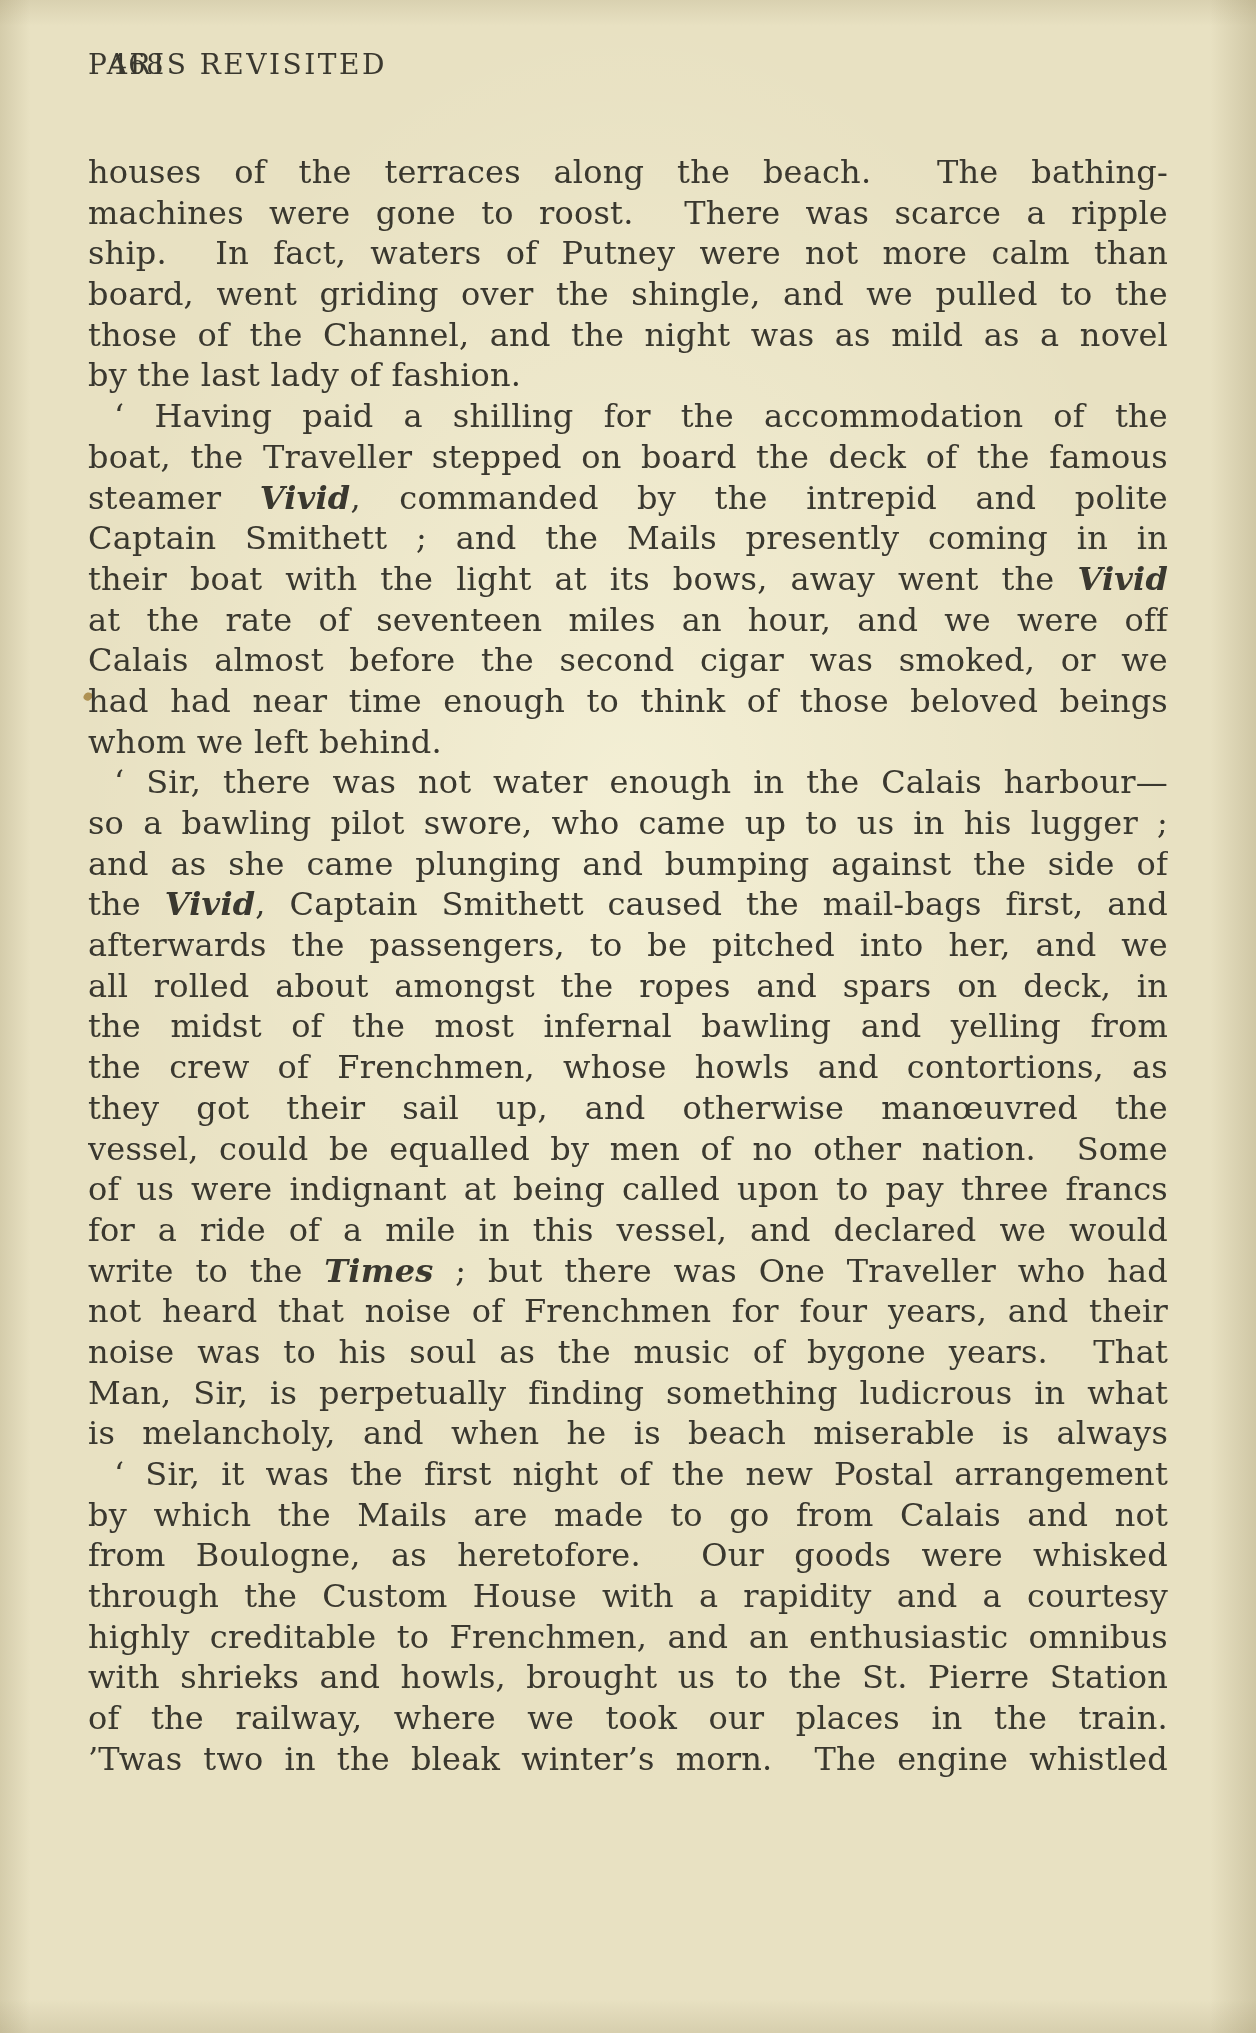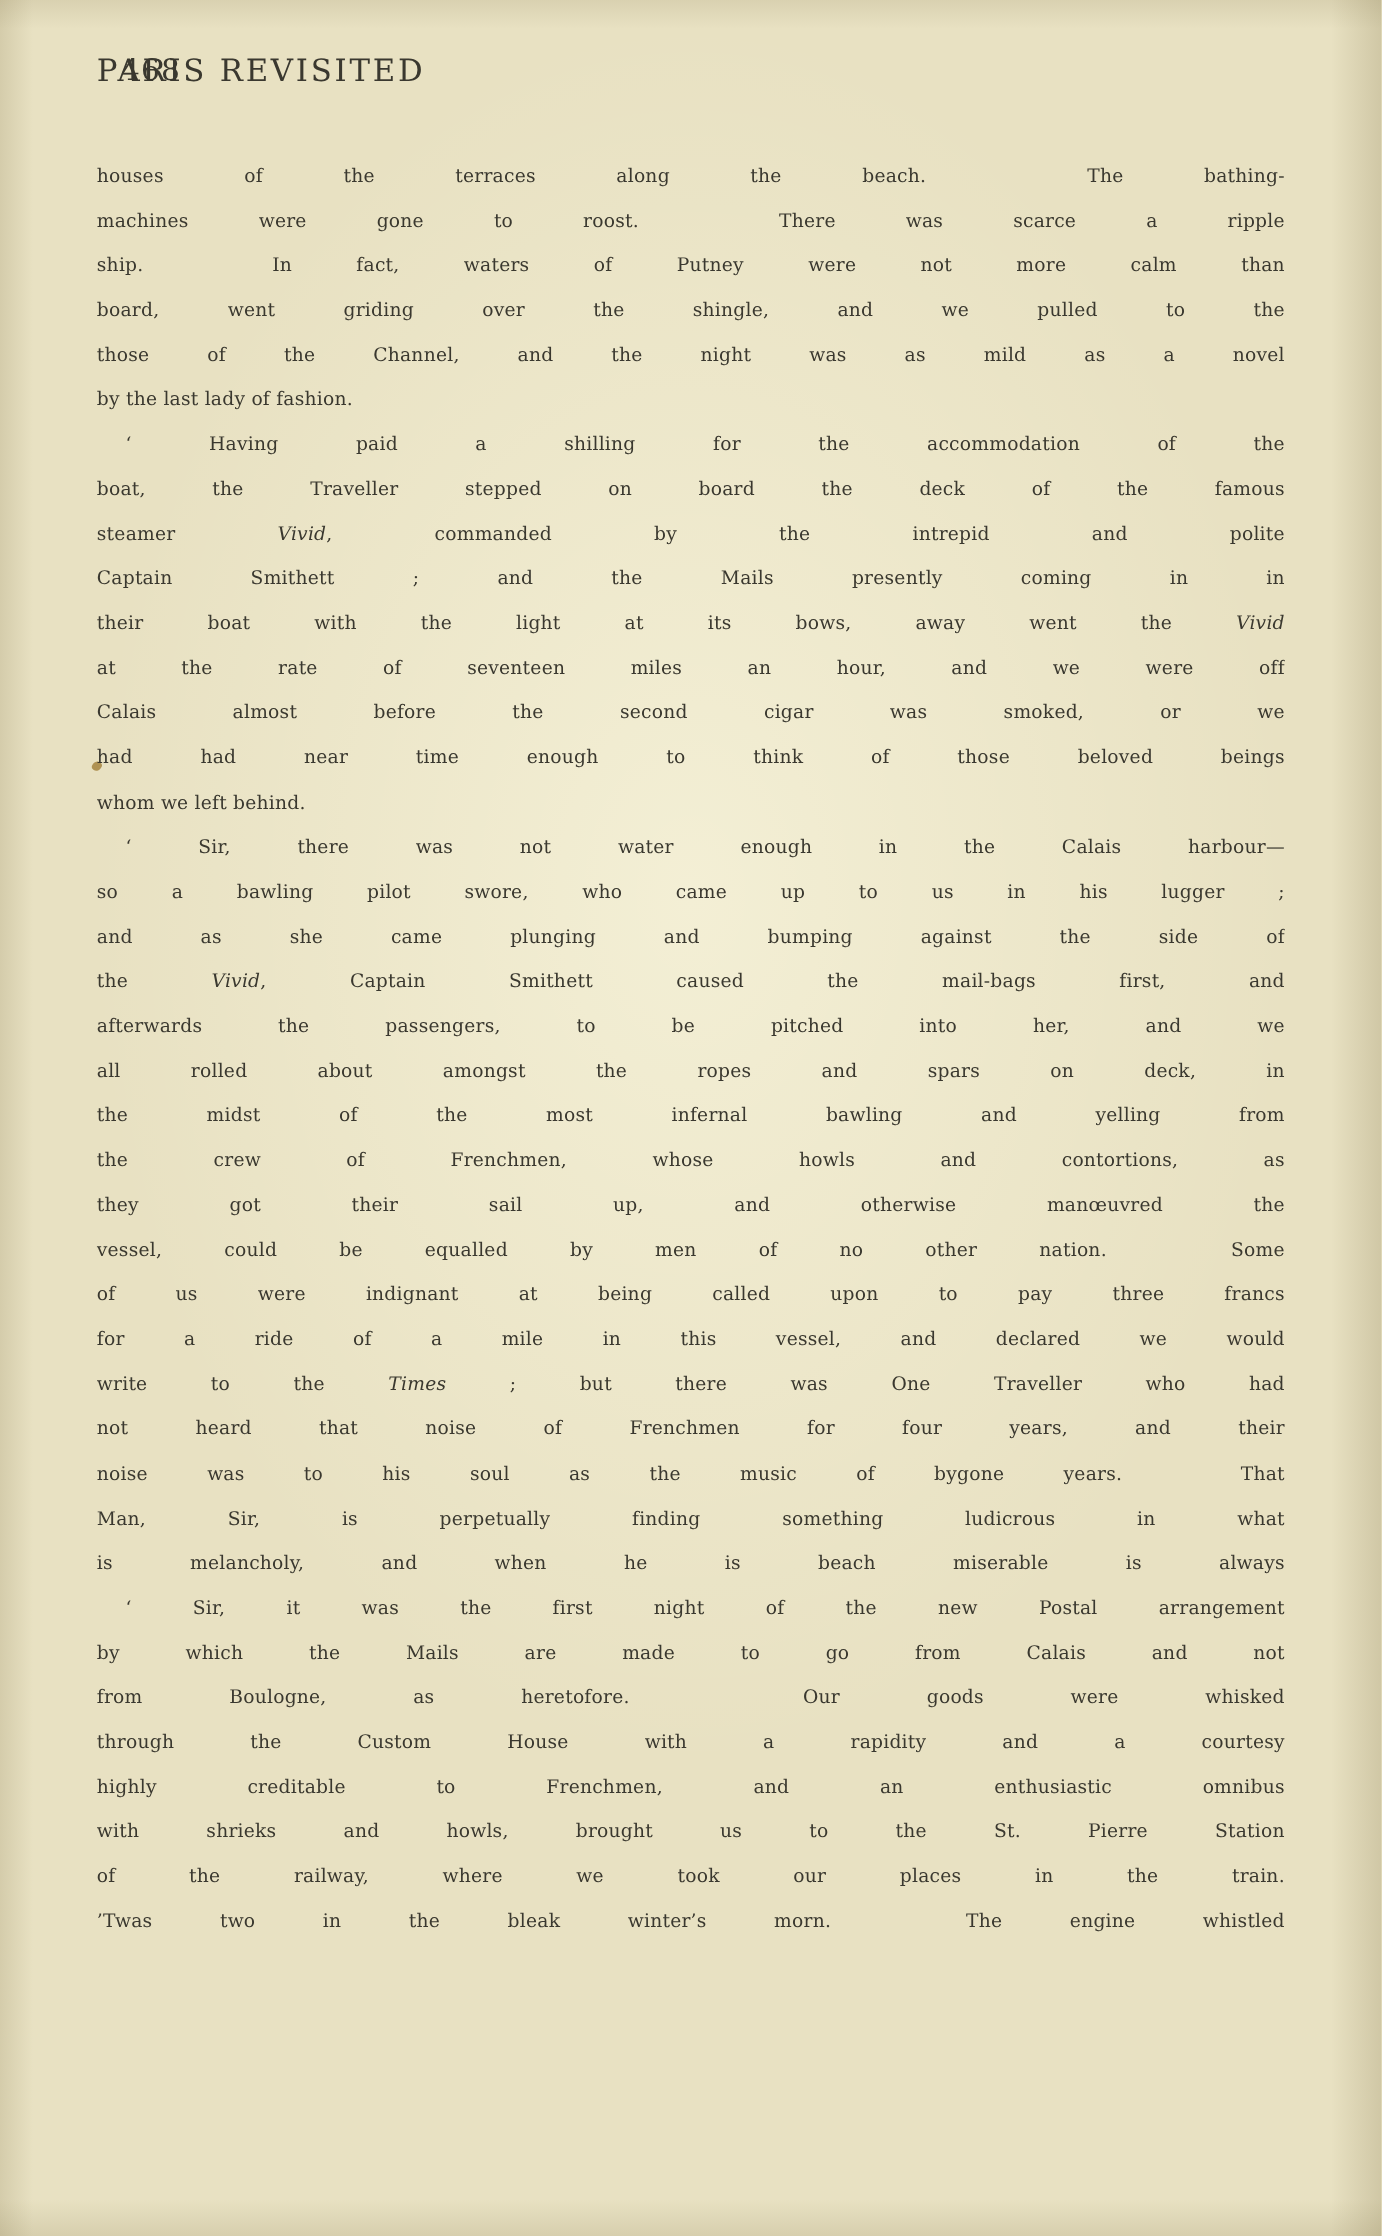--- a/index.html
+++ b/index.html
@@ -31,35 +31,35 @@
   }
   .page-number{
     position:absolute;left:22px;top:0;
     font-size:27px;line-height:30px;letter-spacing:1px;
   }
   .head-title{
     text-align:left;
     font-size:28px;line-height:30px;letter-spacing:2.5px;
   }
   .text-block{
-    position:absolute;left:88px;top:140px;width:1080px;
+    position:absolute;left:88px;top:152px;width:1080px;
     color:var(--ink);
-    font-size:17px;
+    font-size:32px;
     letter-spacing:0.2px;
   }
   .line{
     height:40.7px;line-height:40.7px;
     text-align:justify;
     text-align-last:justify;
     overflow:hidden;
     white-space:normal;
   }
   .line.endline{text-align-last:left;}
   .para.indent .line.firstline{text-indent:26px;}
-  .it{font-style:italic;}
+  .it{font-style:italic;font-weight:bold;}
   .ink-speck{
     position:absolute;left:84px;top:692px;width:8px;height:9px;
     border-radius:60% 40% 55% 45%;
     background:var(--speck);
     opacity:0.85;
     transform:rotate(35deg);
   }
 </style>
 </head>
 <body>

